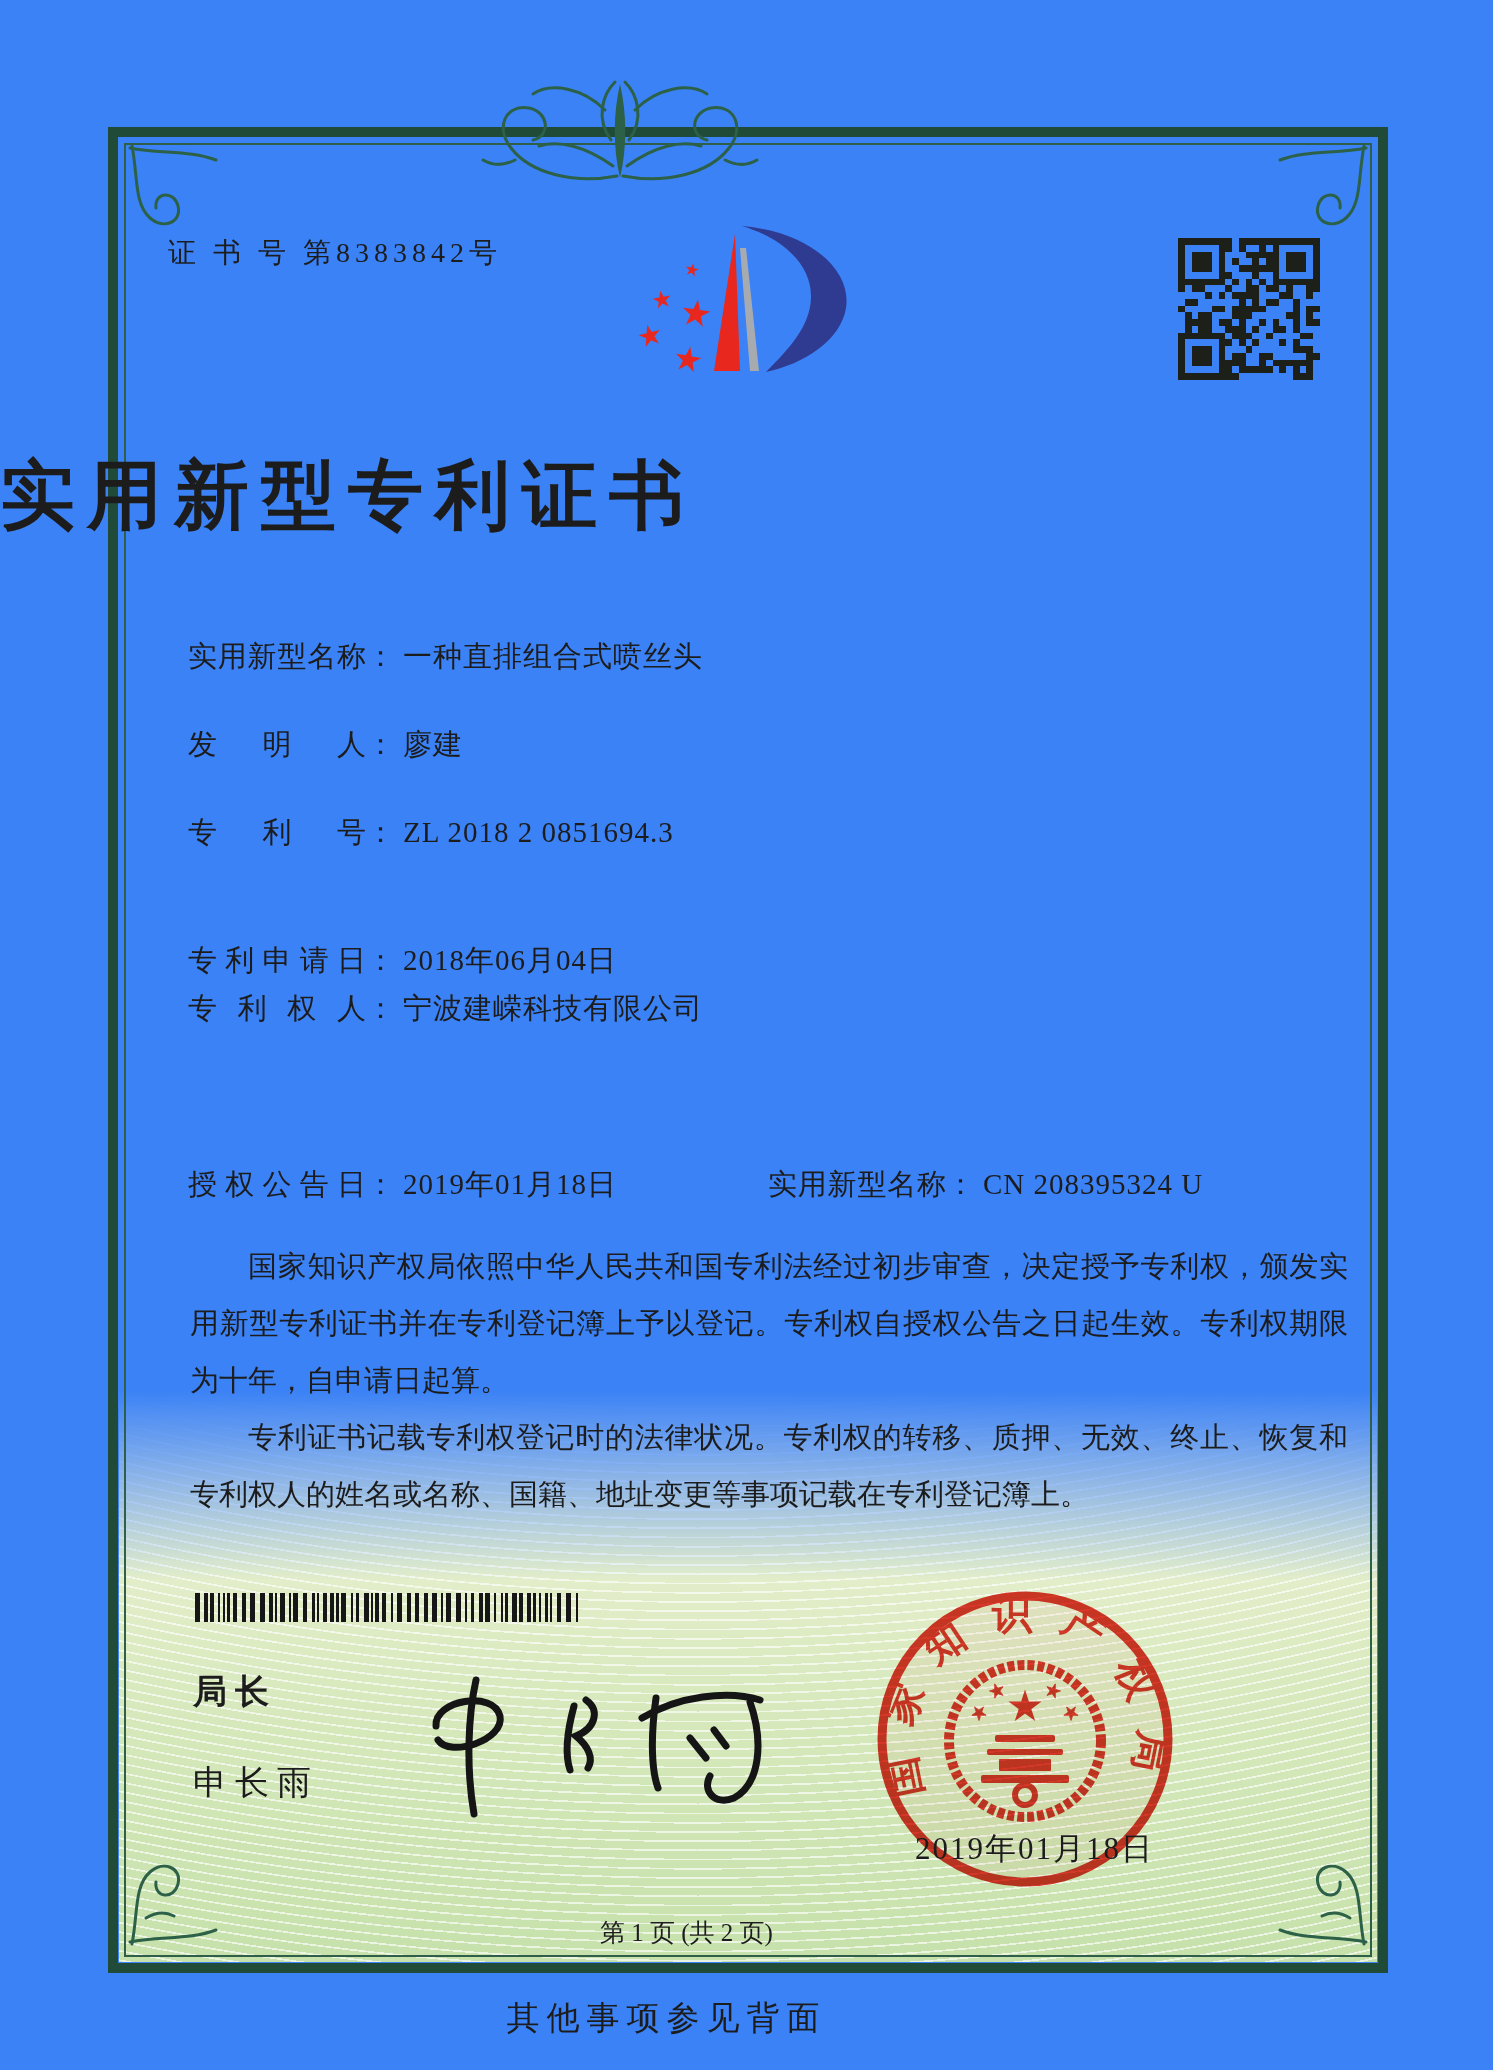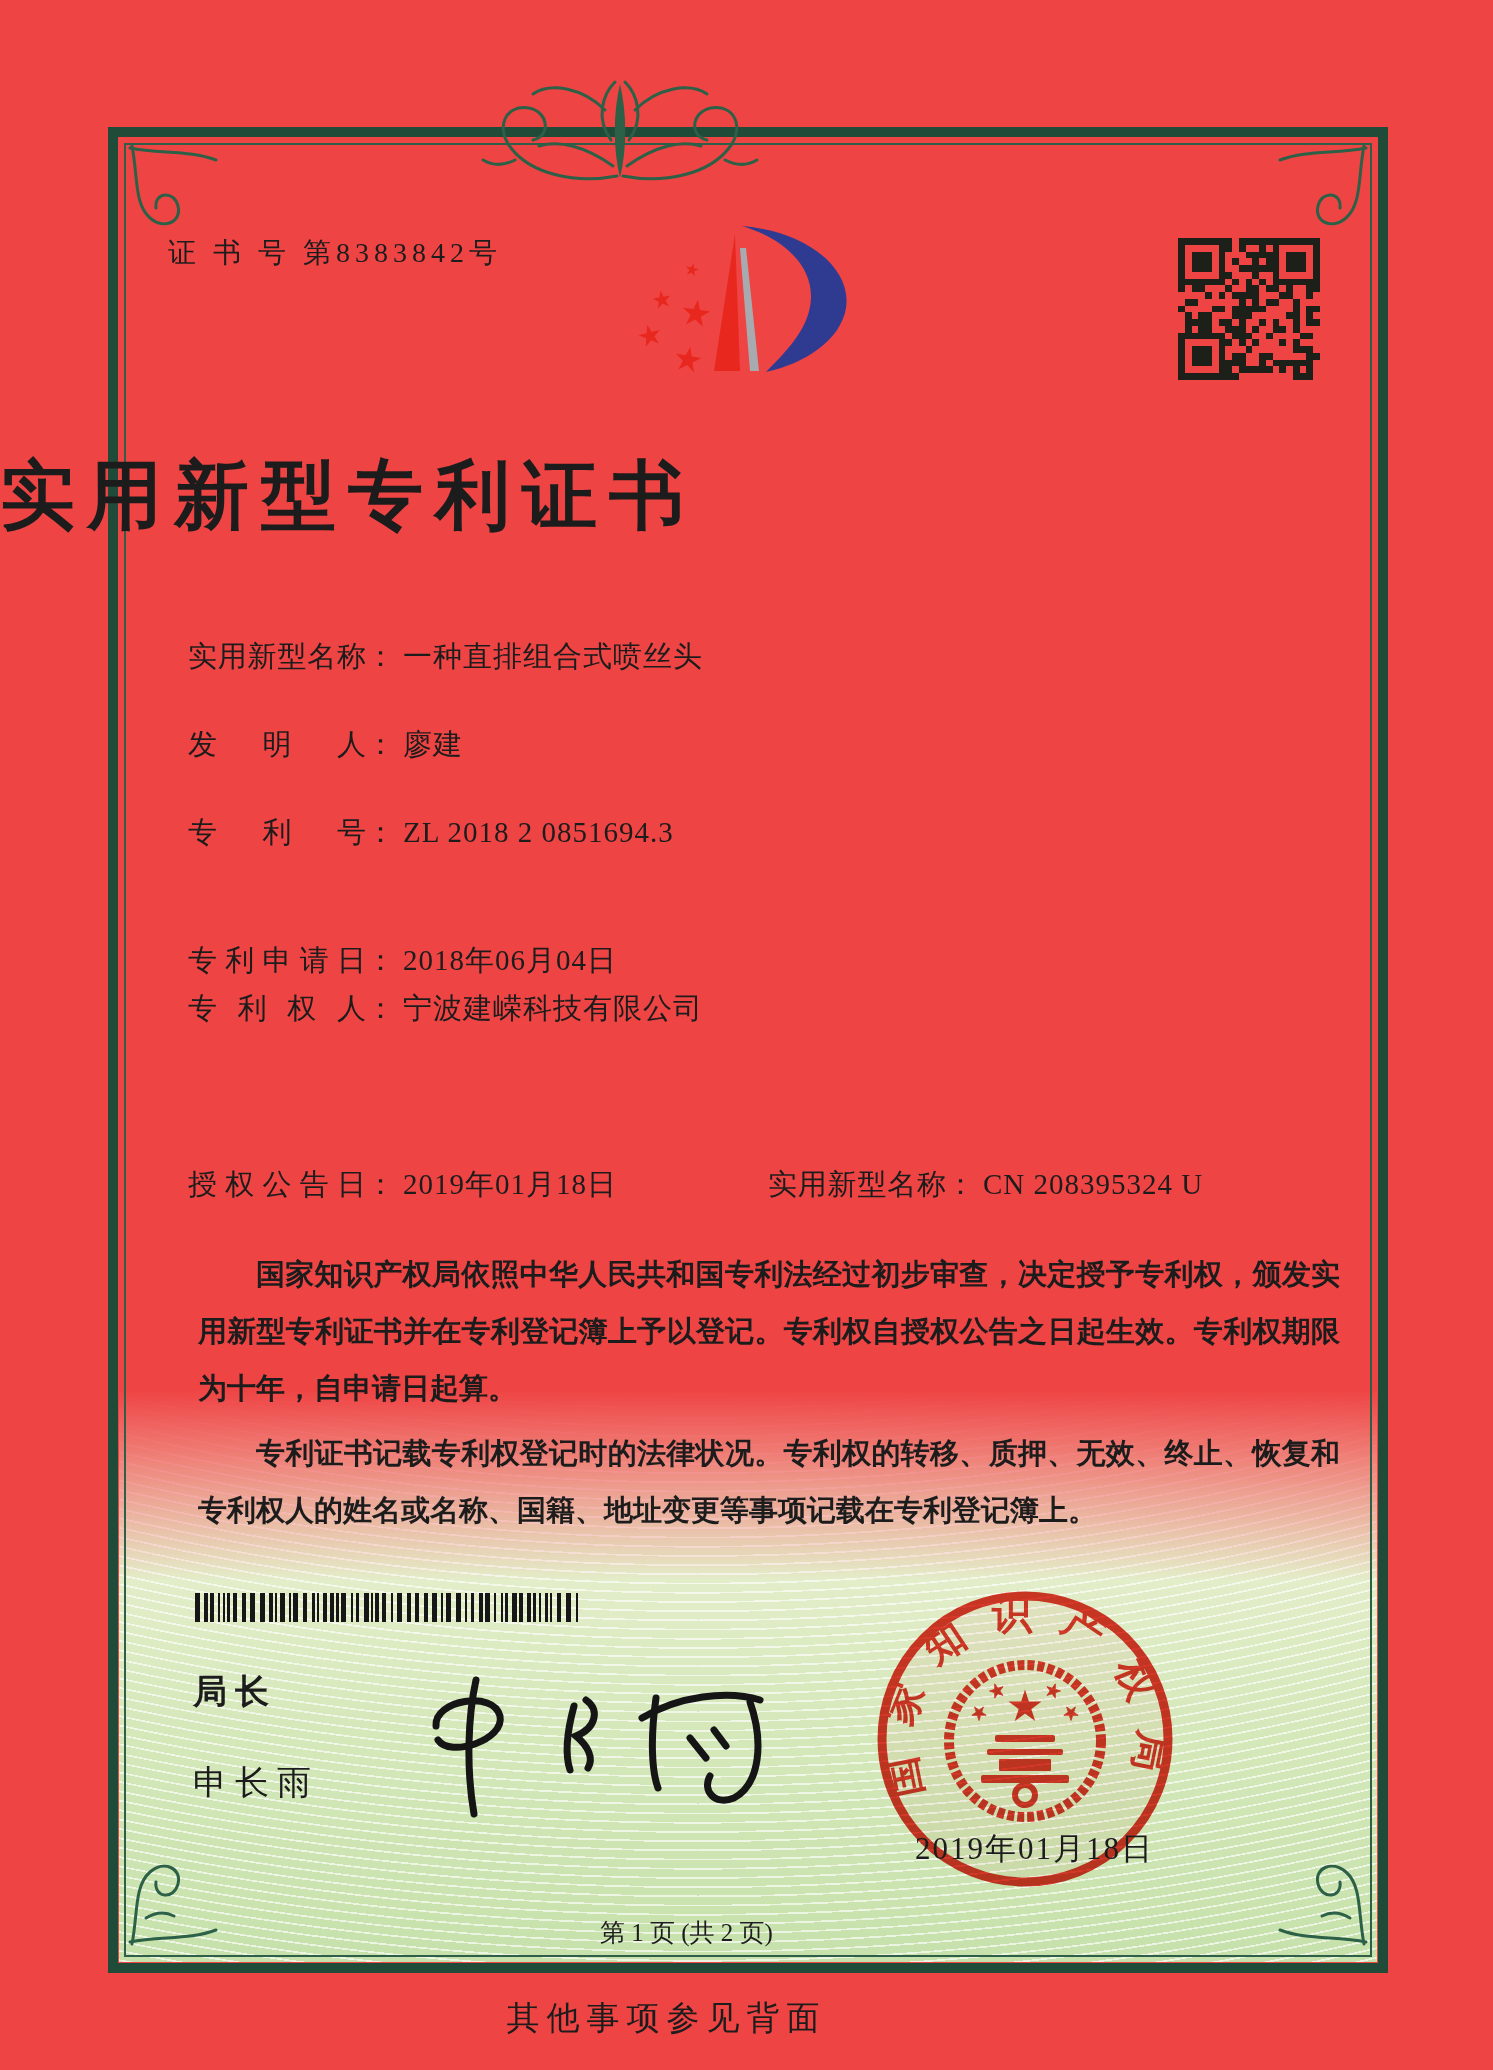--- a/index.html
+++ b/index.html
@@ -1,20 +1,20 @@
 <!DOCTYPE html>
 <html><head>
 <meta charset="utf-8">
 <style>
   html,body{margin:0;padding:0;background:#e9e6da;}
   .page{
     position:relative;
     width:1493px;height:2070px;
     margin:0 auto;
-    background:#ef4444;
+    background:#3b82f6;
     overflow:hidden;
     font-family:"Liberation Serif","DejaVu Serif",serif;
     color:#1c1c1c;
   }
   
   .green-zone{
     position:absolute;left:119px;top:1390px;width:1258px;height:572px;
     background:
       repeating-radial-gradient(circle 3200px at 46% -2400px,
         rgba(255,255,255,0) 0 7.5px, rgba(255,255,255,.65) 7.5px 9.2px),
@@ -40,21 +40,21 @@
     position:absolute;left:0;right:0;top:446px;text-align:left;
     font-size:75px;font-weight:bold;letter-spacing:12px;
   }
   
   .field-row{position:absolute;left:188px;font-size:29px;white-space:nowrap;}
   .f-label{display:inline-block;width:178px;text-align:justify;text-align-last:justify;vertical-align:baseline;}
   .f-colon{display:inline-block;margin-right:8px;}
   .f-value{letter-spacing:1px;}
   
   .body-text{position:absolute;left:190px;top:1238px;width:1158px;font-size:29px;line-height:57px;text-align:justify;}
-  .body-text p{margin:8px;text-indent:2em;font-weight:bold;}
+  .body-text p{margin:0;text-indent:2em;}
   
   .barcode{position:absolute;left:195px;top:1593px;width:390px;height:29px;}
   .signer-title{position:absolute;left:193px;top:1669px;font-size:34px;letter-spacing:8px;font-weight:700;}
   .signer-name{position:absolute;left:193px;top:1760px;font-size:34px;letter-spacing:8px;font-weight:500;}
   .signature{position:absolute;left:398px;top:1652px;width:400px;height:190px;}
   .seal{position:absolute;left:865px;top:1579px;width:320px;height:320px;mix-blend-mode:multiply;opacity:.93;}
   .seal-date{position:absolute;left:915px;top:1828px;font-size:31px;letter-spacing:2px;font-weight:500;}
   .page-info{position:absolute;left:0;right:0;top:1916px;text-align:center;font-size:25px;transform:translateX(-60px);}
   .footer-note{position:absolute;left:0;right:0;top:1996px;text-align:center;font-size:33px;letter-spacing:7px;transform:translateX(-80px);}
 </style>

